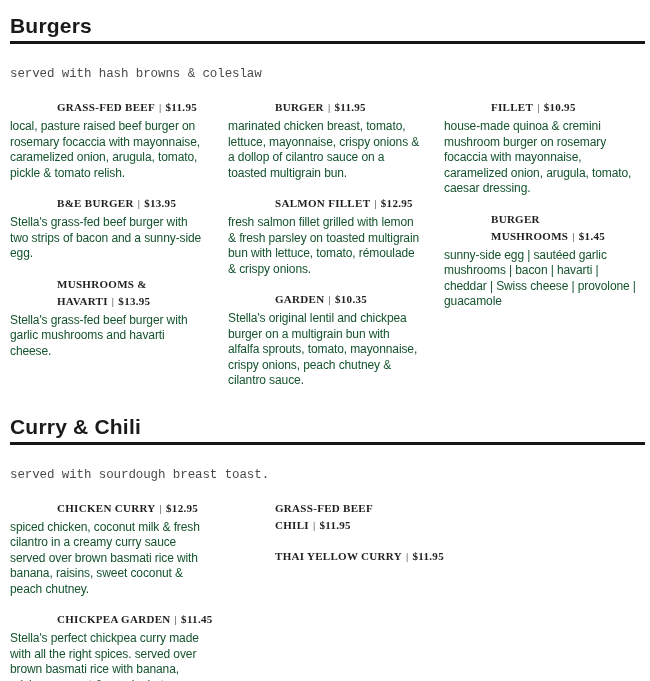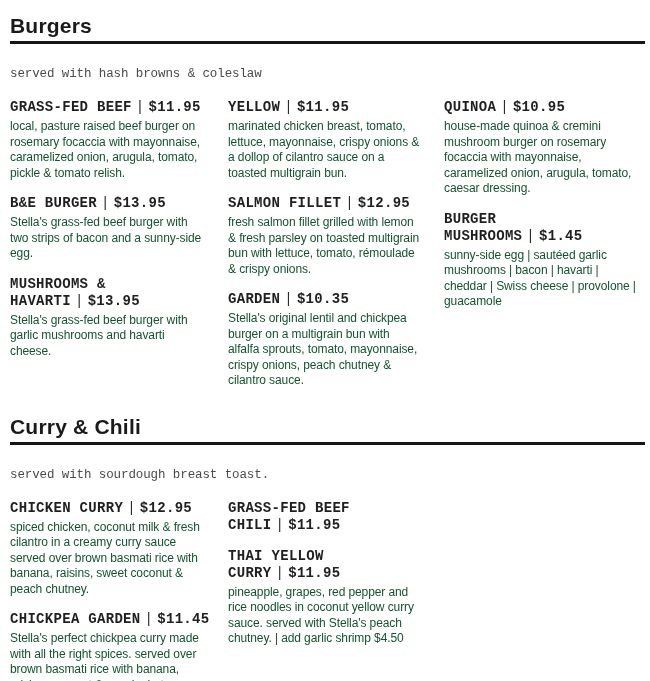--- a/index.html
+++ b/index.html
@@ -43,28 +43,29 @@
   }
   .menu-grid {
     margin-top: 17px;
     display: grid;
     grid-template-columns: 218px 216px 196px;
   }
   .menu-item {
     margin-bottom: 14px;
   }
   .item-title {
-    font-family: Liberation Mono, monospace;
+    font-family: Liberation Serif, serif;
     font-weight: bold;
-    font-size: 14px;
+    font-size: 11px;
     line-height: 17px;
     color: #1f1f1f;
     letter-spacing: 0.3px;
     white-space: pre-line;
     margin-bottom: 3px;
+    margin-left: 47px;
   }
   .price-sep {
     margin: 0 4px;
     font-weight: normal;
     color: #2a2a2a;
   }
   .item-desc {
     font-size: 12px;
     line-height: 15.5px;
     color: #14532d;
@@ -105,21 +106,21 @@
           <div class="item-title"><span>MUSHROOMS &amp;
 HAVARTI</span><span class="price-sep">|</span><span>$13.95</span></div>
           <div class="item-desc">Stella's grass-fed beef burger with
 garlic mushrooms and havarti
 cheese.</div>
         </div>
       </div>
 
       <div class="menu-col">
         <div class="menu-item">
-          <div class="item-title"><span>YELLOW</span><span class="price-sep">|</span><span>$11.95</span></div>
+          <div class="item-title"><span>BURGER</span><span class="price-sep">|</span><span>$11.95</span></div>
           <div class="item-desc">marinated chicken breast, tomato,
 lettuce, mayonnaise, crispy onions &amp;
 a dollop of cilantro sauce on a
 toasted multigrain bun.</div>
         </div>
         <div class="menu-item">
           <div class="item-title"><span>SALMON FILLET</span><span class="price-sep">|</span><span>$12.95</span></div>
           <div class="item-desc">fresh salmon fillet grilled with lemon
 &amp; fresh parsley on toasted multigrain
 bun with lettuce, tomato, rémoulade
@@ -130,21 +131,21 @@
           <div class="item-desc">Stella's original lentil and chickpea
 burger on a multigrain bun with
 alfalfa sprouts, tomato, mayonnaise,
 crispy onions, peach chutney &amp;
 cilantro sauce.</div>
         </div>
       </div>
 
       <div class="menu-col">
         <div class="menu-item">
-          <div class="item-title"><span>QUINOA</span><span class="price-sep">|</span><span>$10.95</span></div>
+          <div class="item-title"><span>FILLET</span><span class="price-sep">|</span><span>$10.95</span></div>
           <div class="item-desc">house-made quinoa &amp; cremini
 mushroom burger on rosemary
 focaccia with mayonnaise,
 caramelized onion, arugula, tomato,
 caesar dressing.</div>
         </div>
         <div class="menu-item">
           <div class="item-title"><span>BURGER MUSHROOMS</span><span class="price-sep">|</span><span>$1.45</span></div>
           <div class="item-desc">sunny-side egg | sautéed garlic
 mushrooms | bacon | havarti |
@@ -180,24 +181,20 @@
 raisins, coconut &amp; peach chutney.</div>
         </div>
       </div>
 
       <div class="menu-col">
         <div class="menu-item">
           <div class="item-title"><span>GRASS-FED BEEF CHILI</span><span class="price-sep">|</span><span>$11.95</span></div>
         </div>
         <div class="menu-item">
           <div class="item-title"><span>THAI YELLOW CURRY</span><span class="price-sep">|</span><span>$11.95</span></div>
-          <div class="item-desc">pineapple, grapes, red pepper and
-rice noodles in coconut yellow curry
-sauce. served with Stella's peach
-chutney. | add garlic shrimp $4.50</div>
         </div>
       </div>
 
       <div class="menu-col"></div>
 
     </div>
   </div>
 
 </div>
 

